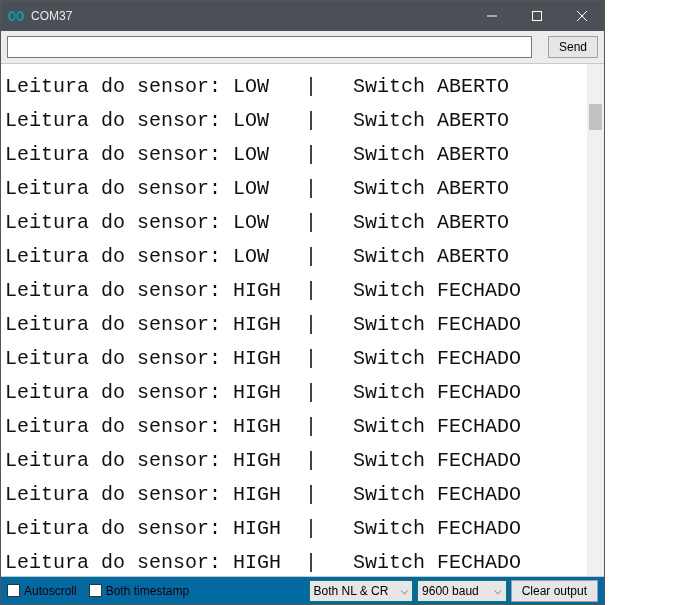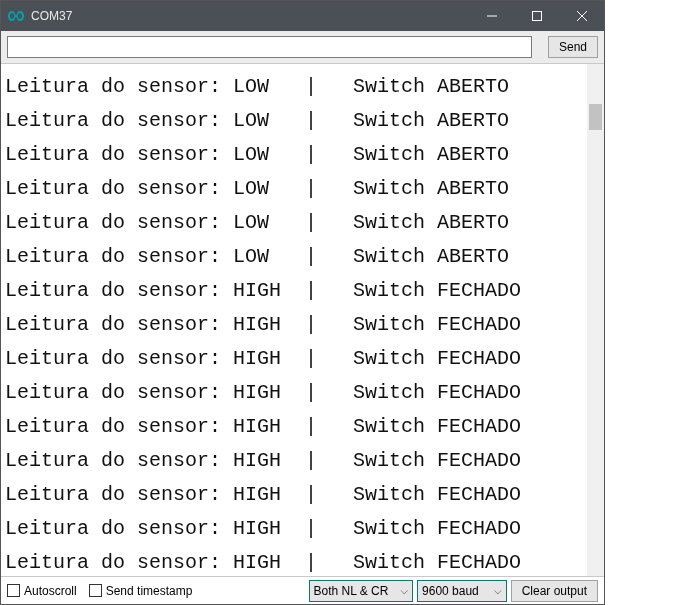--- a/index.html
+++ b/index.html
@@ -109,21 +109,21 @@
     left: 2px;
     right: 2px;
     top: 40px;
     height: 26px;
     background: #c2c2c2;
     border-radius: 0;
   }
   
   .footer {
     height: 27px;
-    background: #ffffff;
+    background: #0369a1;
     border-top: 1px solid #c9c9c9;
     display: flex;
     align-items: center;
     padding: 0 6px;
     gap: 4px;
     font-size: 12px;
   }
   .checkbox-wrap {
     display: flex;
     align-items: center;
@@ -214,21 +214,21 @@
     </div>
   </div>
 
   <div class="footer">
     <div class="checkbox-wrap">
       <div class="chk"></div>
       <span>Autoscroll</span>
     </div>
     <div class="checkbox-wrap">
       <div class="chk"></div>
-      <span>Send timestamp</span>
+      <span>Both timestamp</span>
     </div>
     <div class="spacer"></div>
     <div class="select">
       <span class="sel-label">Both NL &amp; CR</span>
       <span class="chev">⌵</span>
     </div>
     <div class="select baud">
       <span class="sel-label">9600 baud</span>
       <span class="chev">⌵</span>
     </div>

